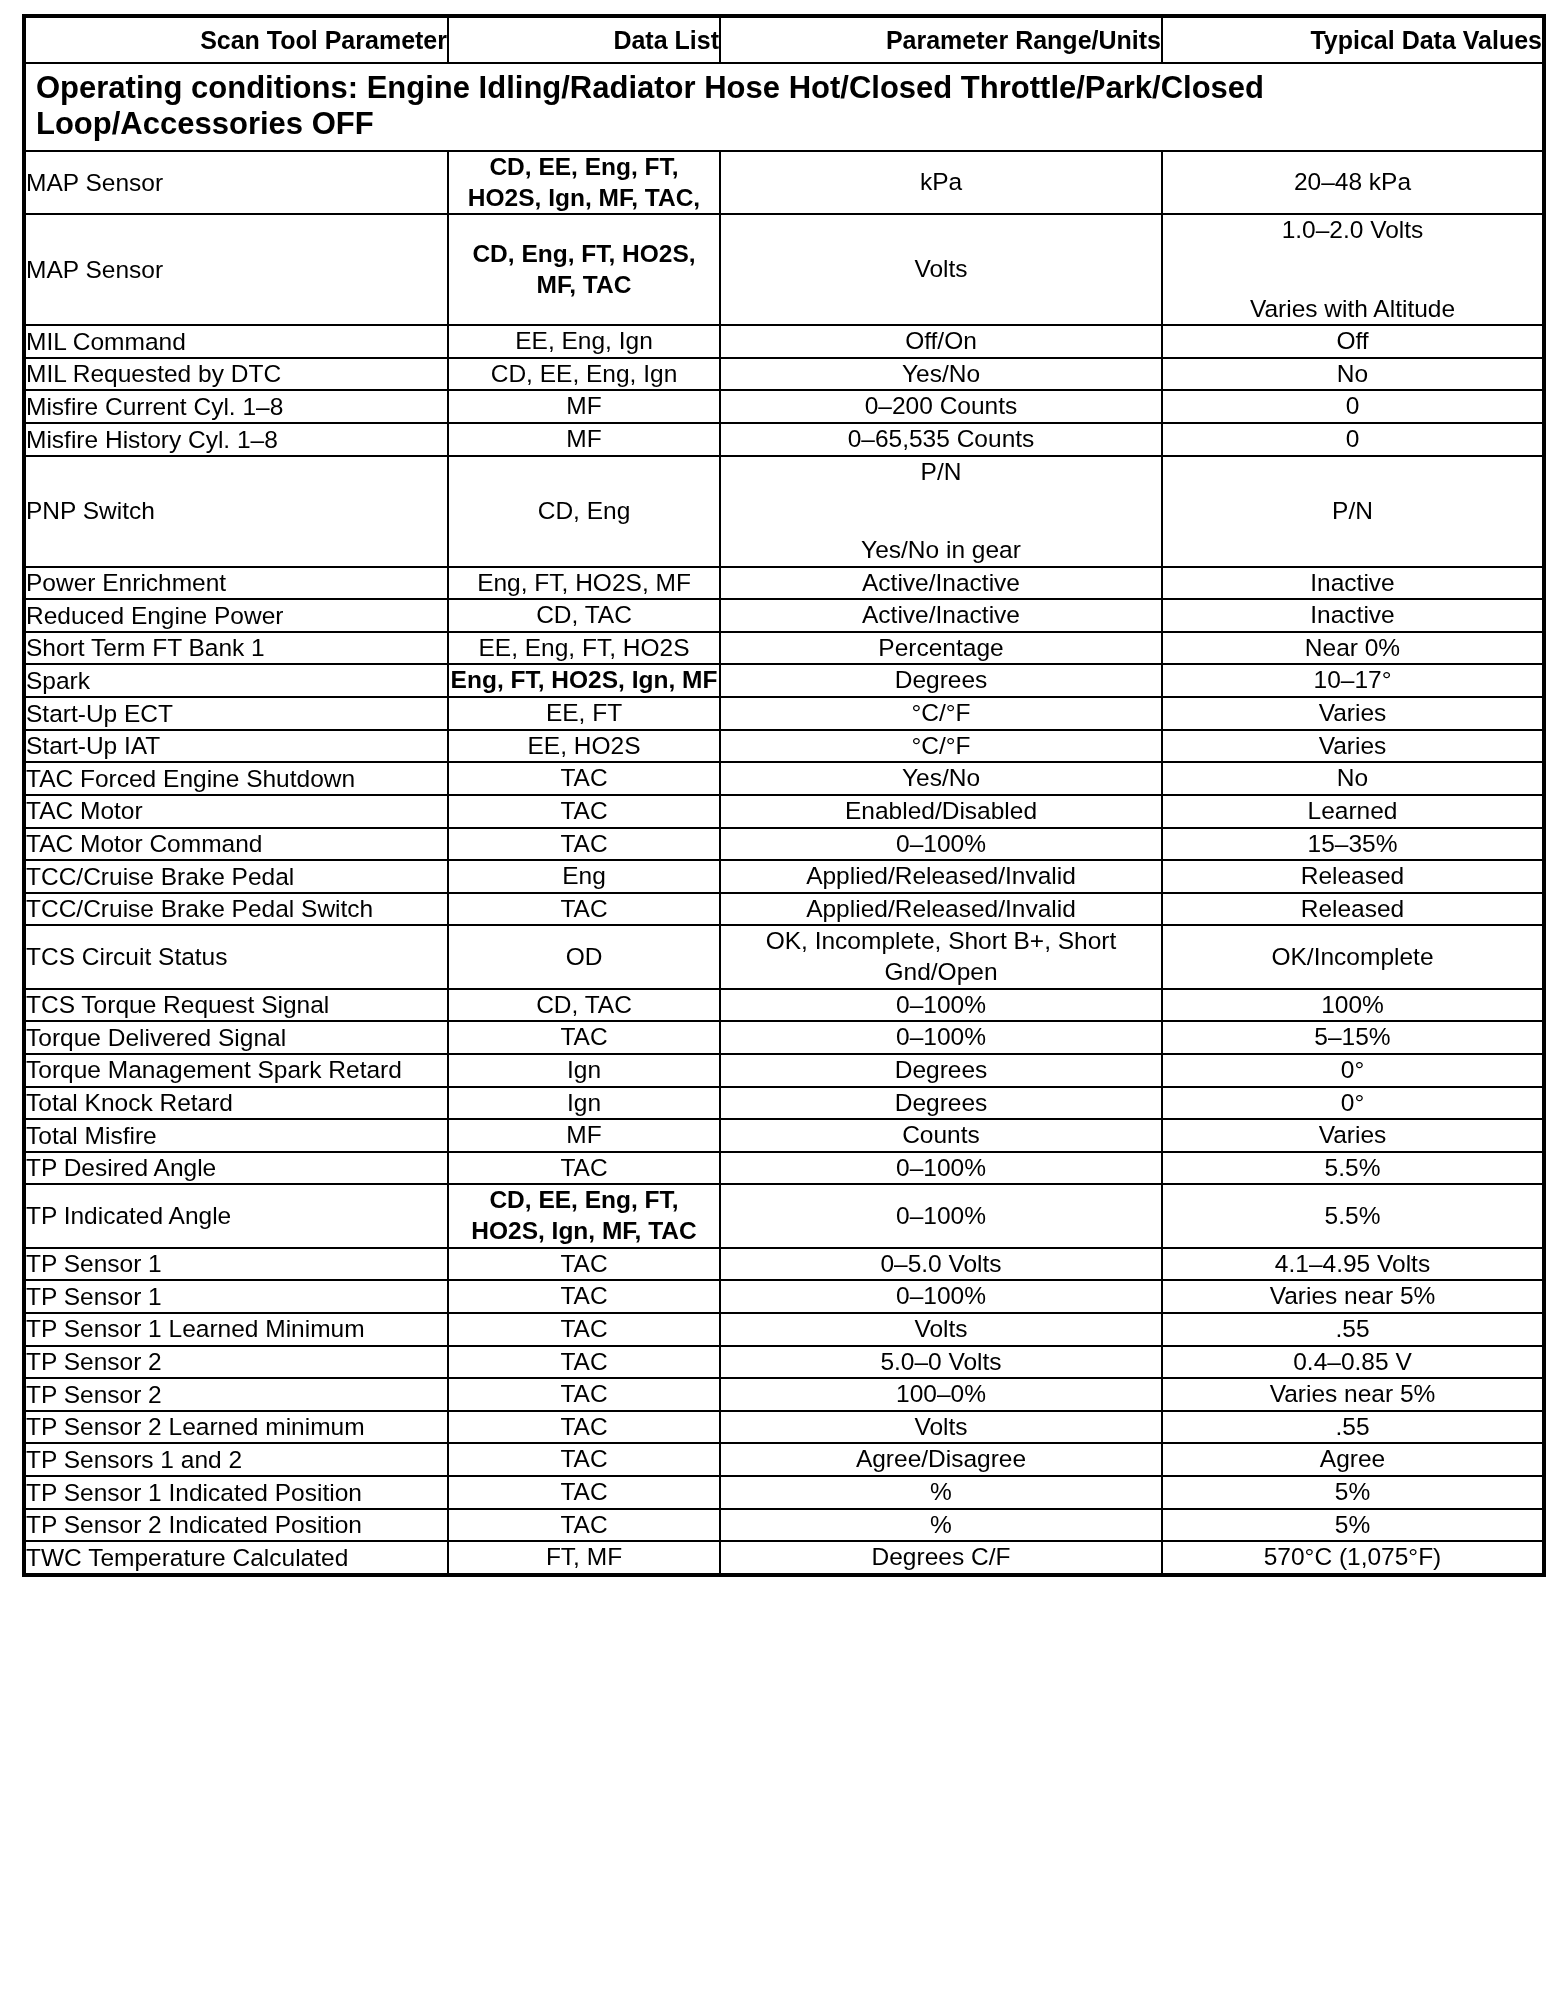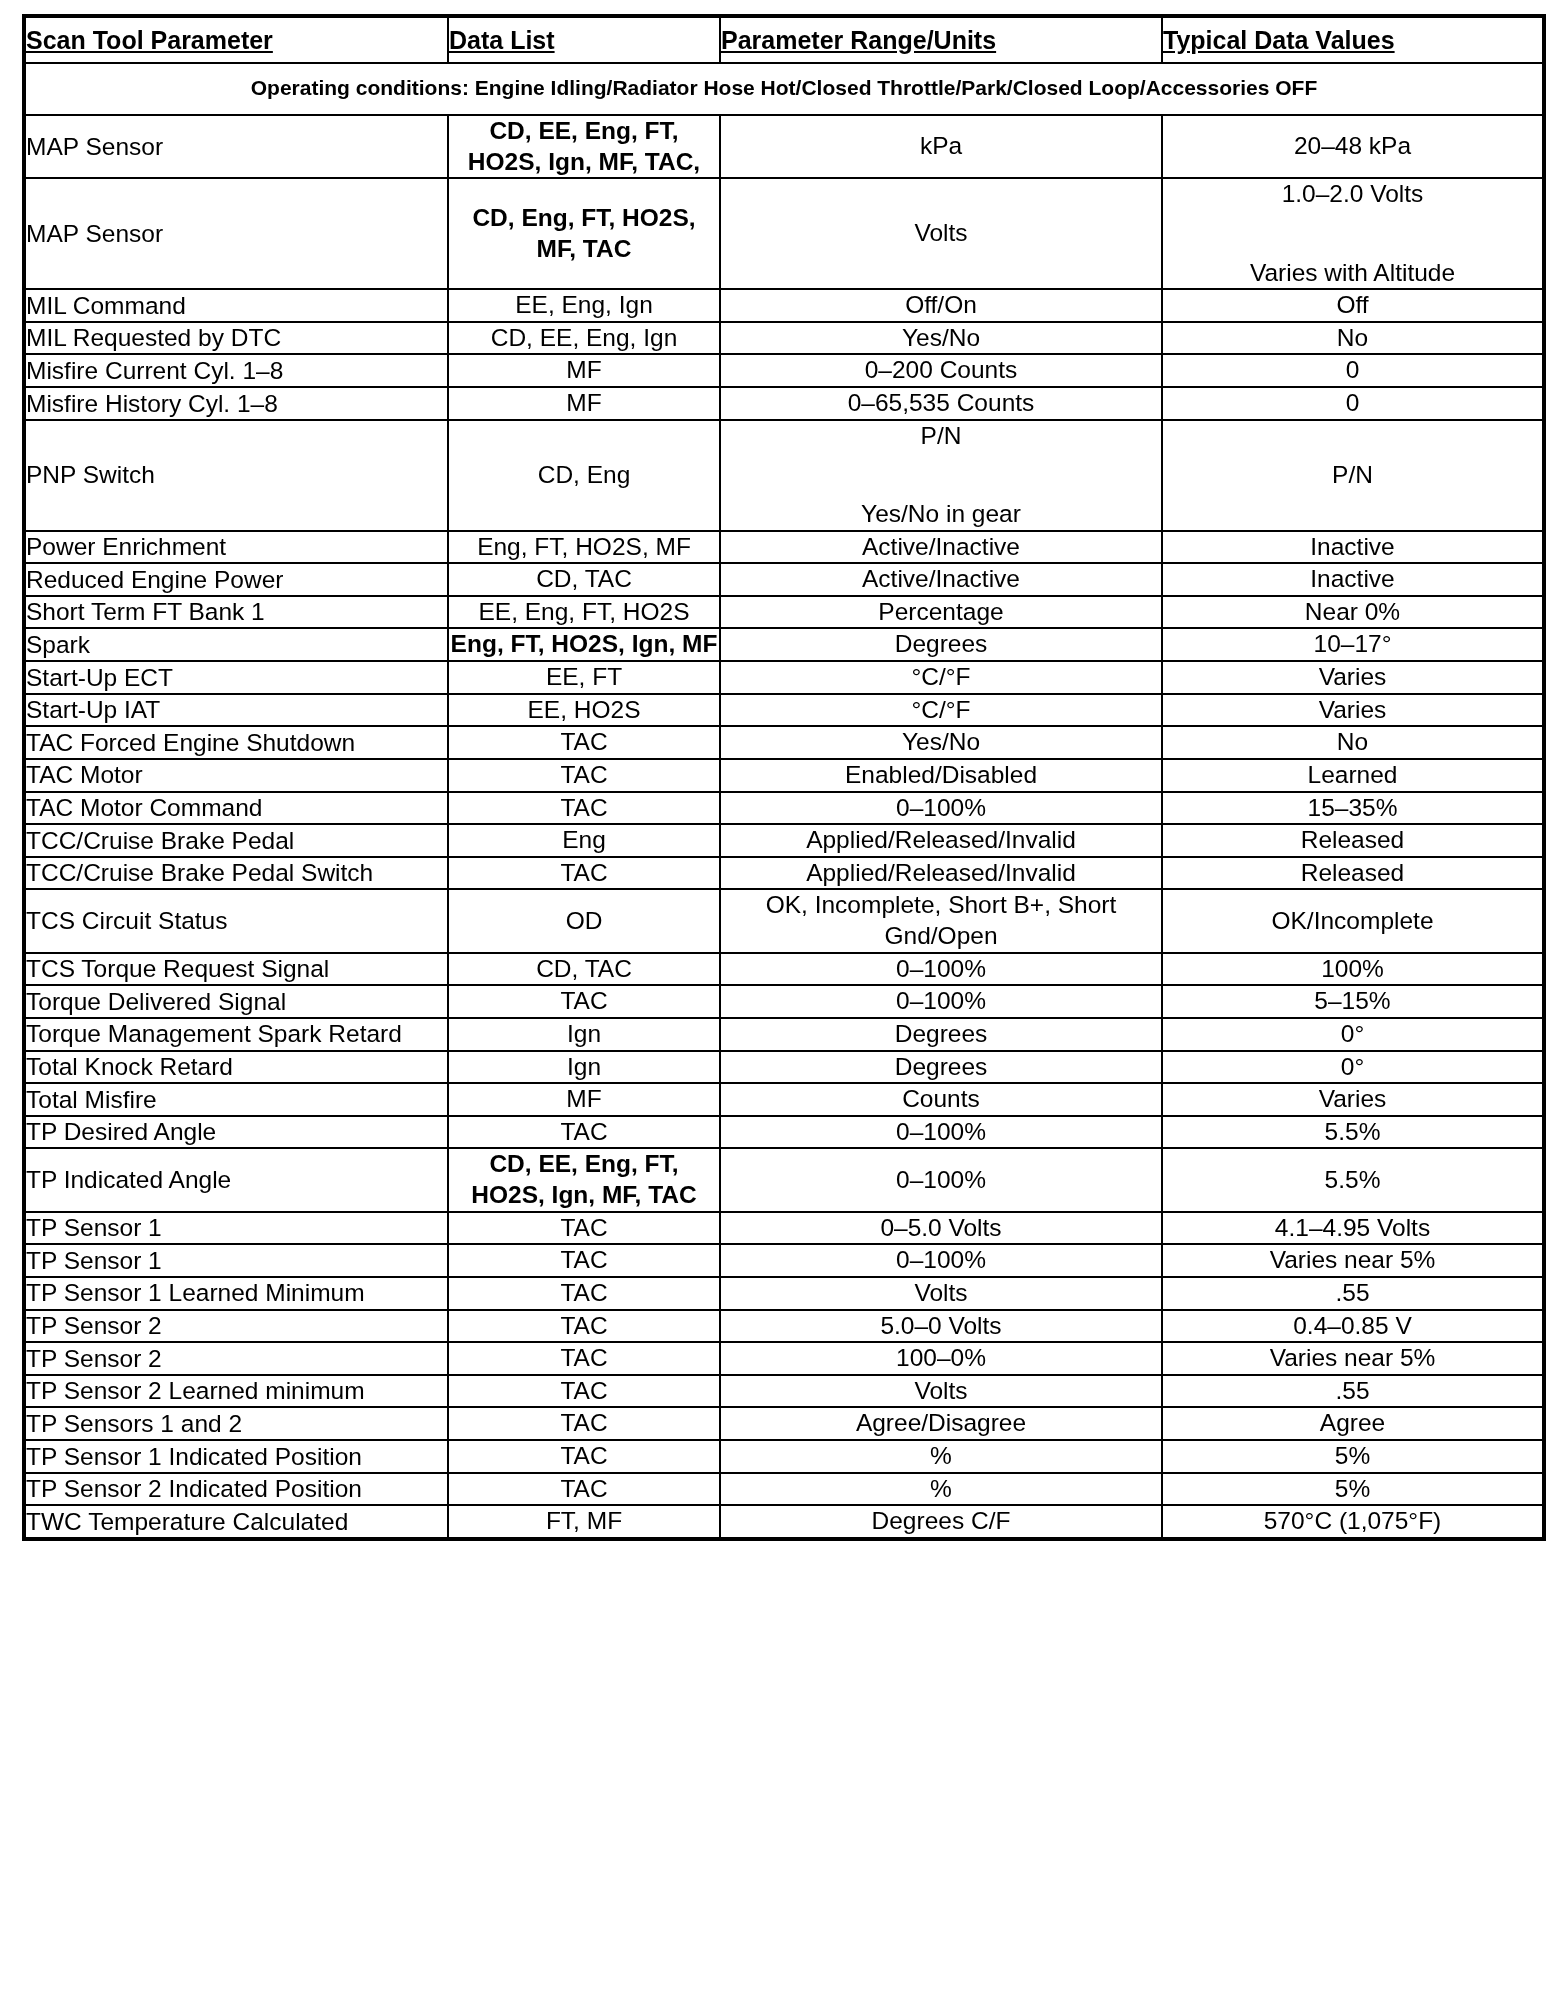--- a/index.html
+++ b/index.html
@@ -29,29 +29,28 @@
     vertical-align: middle;
   }
   col.c-param { width: 424px; }
   col.c-list  { width: 272px; }
   col.c-range { width: 442px; }
   col.c-typ   { width: 382px; }
 
   thead th {
     font-size: 25px;
     font-weight: bold;
-    text-align: left;
+    text-align: right;
     height: 44px;
     padding: 4px 6px;
-    text-decoration: underline;
   }
   tr.cond-row td {
-    font-size: 21px;
+    font-size: 31px;
     font-weight: bold;
-    text-align: center;
+    text-align: left;
     padding: 6px 10px 8px 10px;
     height: 36px;
   }
   td.param {
     font-size: 24.5px;
     text-align: left;
     padding: 7px 4px 7px 9px;
     line-height: 1.2;
   }
   td.list, td.range, td.typ {

